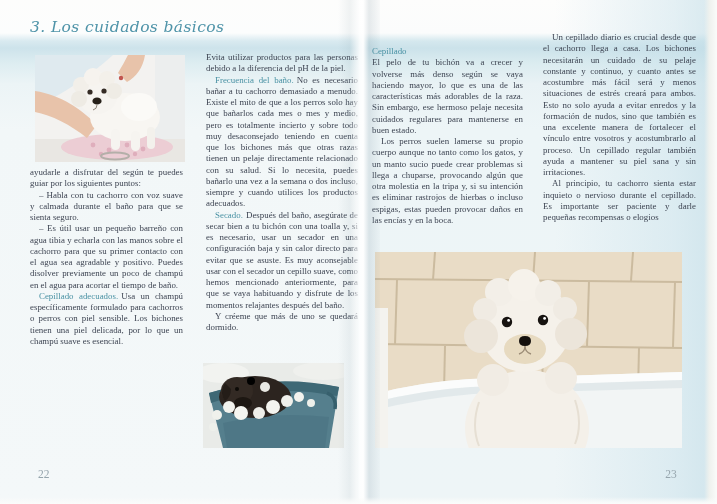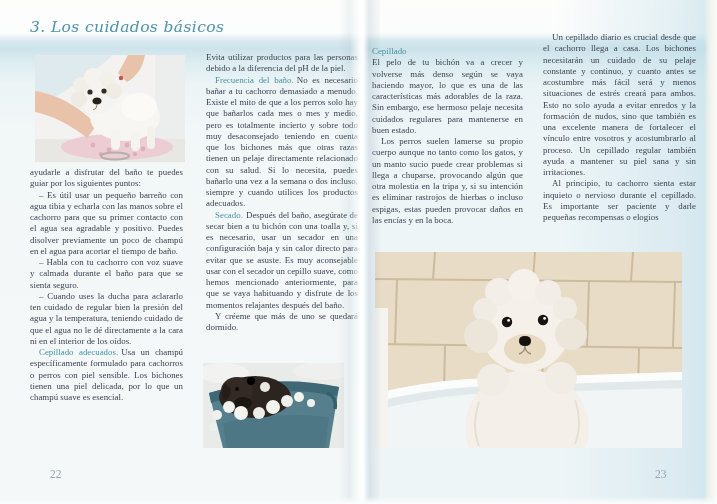--- a/index.html
+++ b/index.html
@@ -39,22 +39,22 @@
   .col{position:absolute;font-size:8.9px;line-height:11.25px;color:#3d4452;text-align:justify;}
   .col p{margin:0;}
   .col p.ind{text-indent:9px;}
   .lead{color:#4a92a4;margin-right:0.35em;}
   .subhead{color:#4a92a4;}
   .col-l1{left:30px;top:167px;width:153px;}
   .col-l2{left:206px;top:52px;width:152px;}
   .col-r1{left:372px;top:46px;width:151px;}
   .col-r2{left:543px;top:32px;width:153px;}
   .pagenum{position:absolute;font-size:11.5px;color:#96a5ad;font-family:"Liberation Serif",serif;}
-  .pn-left{left:50px;top:468px;}
-  .pn-right{left:655px;top:468px;width:32px;text-align:left;}
+  .pn-left{left:38px;top:468px;}
+  .pn-right{left:655px;top:468px;width:32px;text-align:center;}
   figure{margin:0;padding:0;position:absolute;line-height:0;}
   .photo-bath{left:35px;top:55px;width:150px;height:107px;}
   .photo-bucket{left:203px;top:363px;width:141px;height:85px;}
   .photo-tub{left:375px;top:252px;width:307px;height:196px;}
   figure svg{display:block;}
 </style>
 </head>
 <body>
 
 <div class="spread">
@@ -168,24 +168,23 @@
       <circle cx="168" cy="68" r="5.2" fill="#171310"></circle>
         <circle cx="169.6" cy="66.4" r="1.4" fill="#ffffff"></circle>
       <path d="M150,84 q-6,0 -6,5 q0,5 6,5 q6,0 6,-5 q0,-5 -6,-5 Z" fill="#14100d"></path>
       <path d="M150,94 q0,6 -6,8 M150,94 q0,6 6,8" stroke="#9b8c76" stroke-width="1.4" fill="none"></path>
       <path d="M104,150 q-8,24 0,44" stroke="#e6dfd3" stroke-width="2" fill="none"></path>
       <path d="M200,148 q8,24 0,44" stroke="#e6dfd3" stroke-width="2" fill="none"></path>
     </svg>
   </figure>
 
   <div class="col col-l1">
-    <p>ayudarle a disfrutar del baño te puedes guiar por los siguientes puntos:</p>
+    <p>ayudarle a disfrutar del según te puedes guiar por los siguientes puntos:</p>
+    <p class="ind">– Habla con tu cachorro con voz suave y calmada durante el baño para que se sienta seguro.</p>
     <p class="ind">– Es útil usar un pequeño barreño con agua tibia y echarla con las manos sobre el cachorro para que su primer contacto con el agua sea agradable y positivo. Puedes disolver previamente un poco de champú en el agua para acortar el tiempo de baño.</p>
-    <p class="ind">– Habla con tu cachorro con voz suave y calmada durante el baño para que se sienta seguro.</p>
-    <p class="ind">– Cuando uses la ducha para aclararlo ten cuidado de regular bien la presión del agua y la temperatura, teniendo cuidado de que el agua no le dé directamente a la cara ni en el interior de los oídos.</p>
     <p class="ind"><span class="lead">Cepillado adecuados.</span><span>Usa un champú específicamente formulado para cachorros o perros con piel sensible. Los bichones tienen una piel delicada, por lo que un champú suave es esencial.</span></p>
   </div>
 
   <div class="col col-l2">
     <p>Evita utilizar productos para las personas debido a la diferencia del pH de la piel.</p>
     <p class="ind"><span class="lead">Frecuencia del baño.</span><span>No es necesario bañar a tu cachorro demasiado a menudo. Existe el mito de que a los perros solo hay que bañarlos cada mes o mes y medio, pero es totalmente incierto y sobre todo muy desaconsejado teniendo en cuenta que los bichones más que otras razas tienen un pelaje directamente relacionado con su salud. Si lo necesita, puedes bañarlo una vez a la semana o dos incluso, siempre y cuando utilices los productos adecuados.</span></p>
     <p class="ind"><span class="lead">Secado.</span><span>Después del baño, asegúrate de secar bien a tu bichón con una toalla y, si es necesario, usar un secador en una configuración baja y sin calor directo para evitar que se asuste. Es muy aconsejable usar con el secador un cepillo suave, como hemos mencionado anteriormente, para que se vaya habituando y disfrute de los momentos relajantes después del baño.</span></p>
     <p class="ind">Y créeme que más de uno se quedará dormido.</p>
   </div>
 

